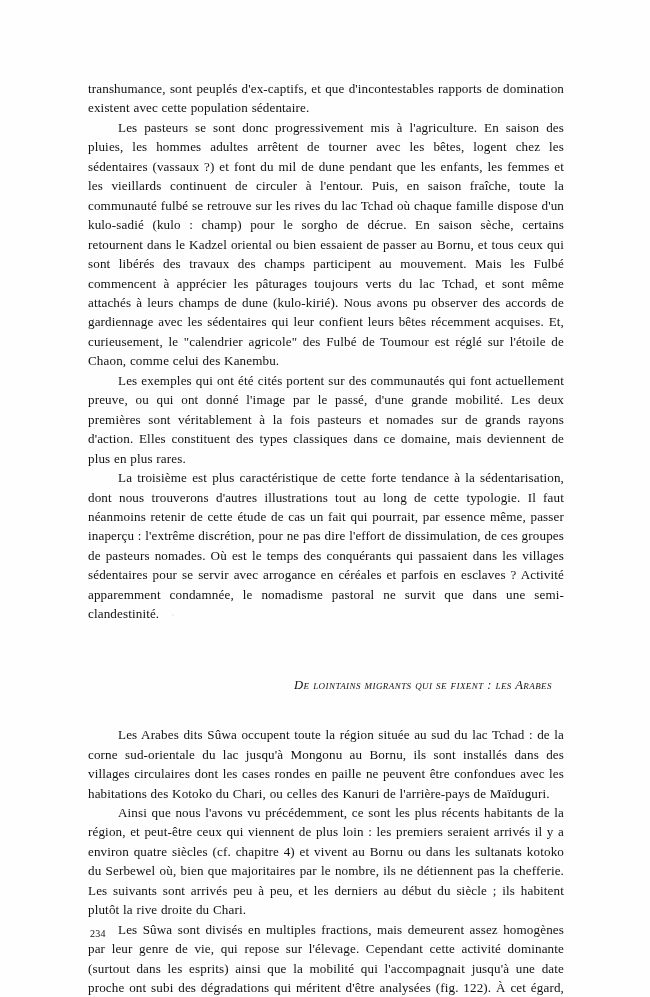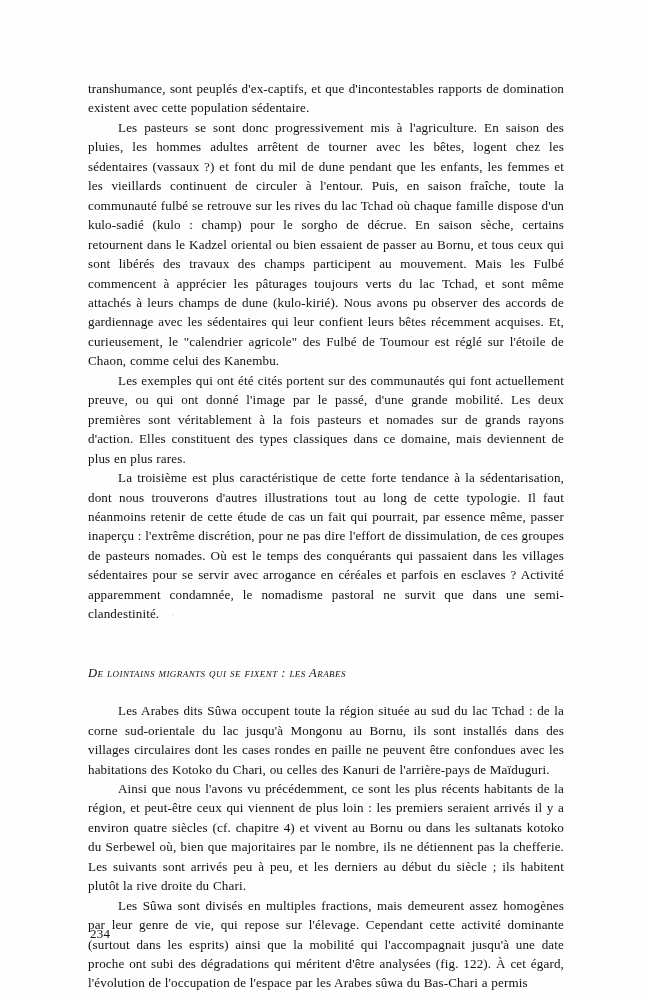--- a/index.html
+++ b/index.html
@@ -39,39 +39,39 @@
     line-height: 19.45px;
     letter-spacing: 0.01em;
     word-spacing: 0.02em;
     -webkit-font-smoothing: none;
   }
   p.para.noindent {
     text-indent: 0;
   }
 
   h2.section-heading {
-    margin: 0;
+    margin: 12px;
     font-size: 12.6px;
     font-style: italic;
     font-weight: normal;
     font-variant: small-caps;
     letter-spacing: 0.035em;
     line-height: 19.45px;
-    text-align: left;
+    text-align: right;
     font-family: Liberation Serif, serif;
   }
 
   .gap-before-heading { height: 40px; }
   .gap-after-heading  { height: 18px; }
 
   .page-number {
     position: absolute;
     left: 90px;
     top: 926px;
-    font-size: 13px;
+    font-size: 10px;
     line-height: 16px;
     letter-spacing: 0.02em;
   }
 
   .it { }
 
   .speck {
     position: absolute;
     background: #b9b9b9;
     width: 2px;

